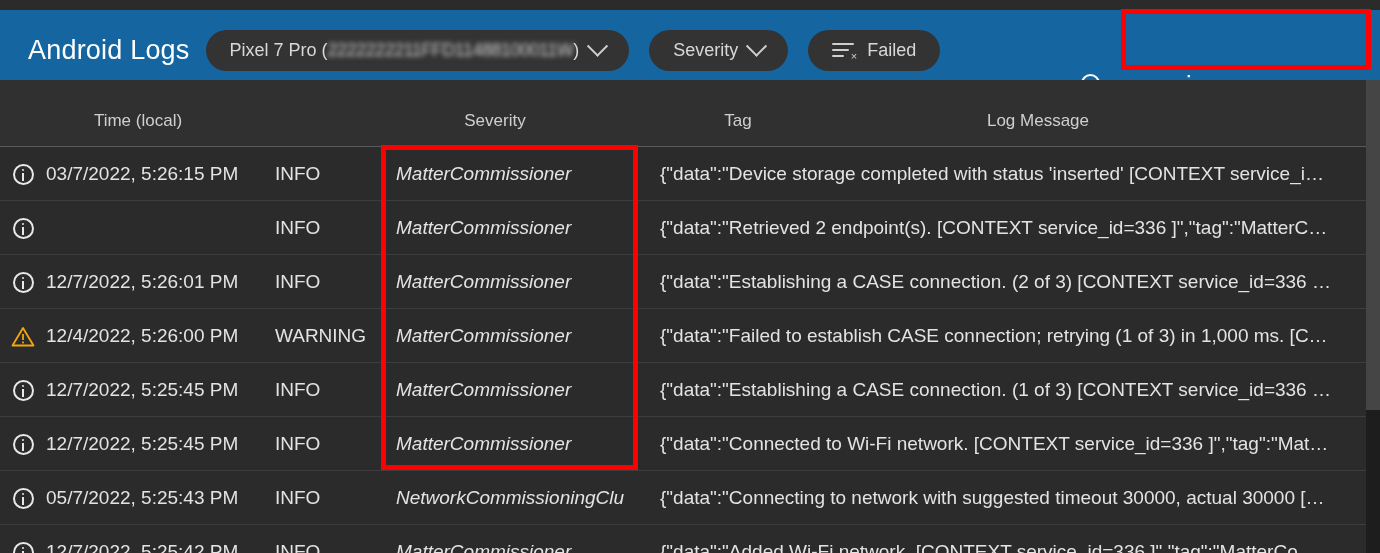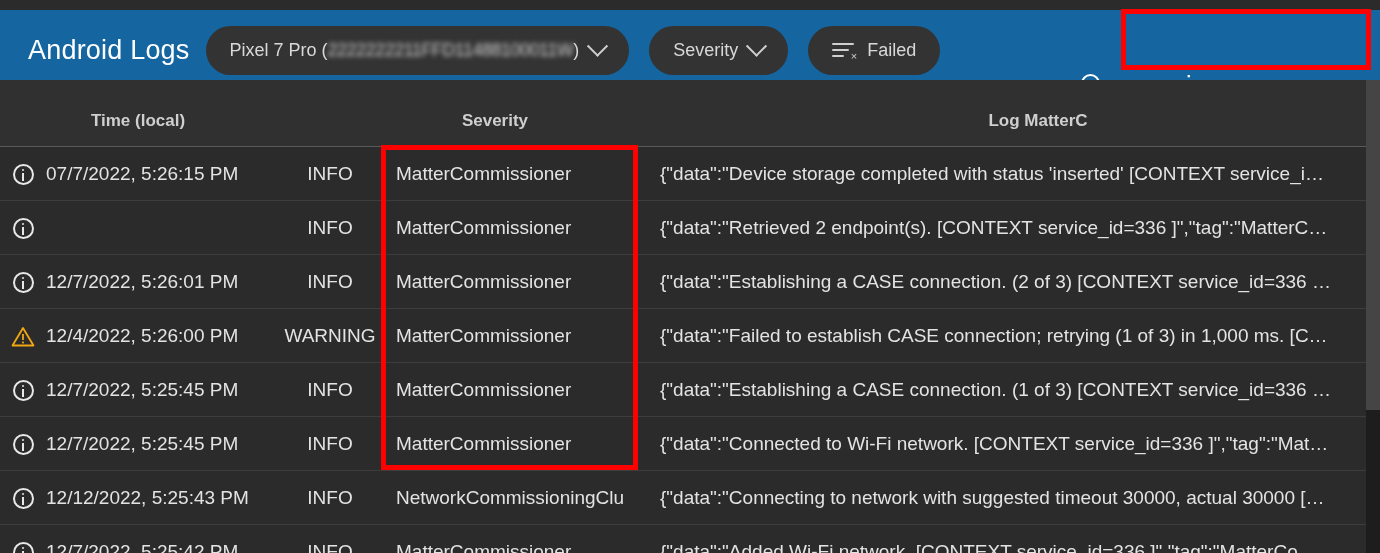--- a/index.html
+++ b/index.html
@@ -34,21 +34,21 @@
 
   .app-title {
     color: #ffffff;
     font-size: 27px;
     font-weight: 400;
     letter-spacing: 0.2px;
     white-space: nowrap;
   }
 
   .chip {
-    height: 49px;
+    height: 41px;
     border-radius: 26px;
     background: #333333;
     color: #d8d8d8;
     display: inline-flex;
     align-items: center;
     justify-content: center;
     gap: 11px;
     padding: 0 24px;
     font-size: 18px;
     white-space: nowrap;
@@ -185,21 +185,21 @@
   }
   .thead .th {
     position: absolute;
     top: 0;
     height: 82px;
     display: flex;
     align-items: center;
     justify-content: center;
     color: #cfcfcf;
     font-size: 17px;
-    font-weight: bold;
+    font-weight: normal;
     white-space: nowrap;
   }
   .th-time { left: 40px;  width: 196px; }
   .th-sev  { left: 396px; width: 198px; }
   .th-tag  { left: 660px; width: 156px; }
   .th-msg  { left: 900px; width: 276px; }
 
   .row {
     position: relative;
     height: 54px;
@@ -211,22 +211,22 @@
   }
   .row > * {
     position: absolute;
     top: 0;
     height: 54px;
     display: flex;
     align-items: center;
   }
   .cell-icon { left: 8px;  width: 30px; justify-content: center; }
   .cell-time { left: 46px; width: 220px; }
-  .cell-sev  { left: 275px; width: 110px; justify-content: center; }
-  .cell-tag  { left: 396px; width: 240px; overflow: hidden; }
+  .cell-sev  { left: 275px; width: 110px; }
+  .cell-tag  { left: 396px; width: 240px; overflow: hidden; font-style: italic; }
   .cell-msg  { left: 660px; width: 700px; overflow: hidden; }
 
   .cell-msg span, .cell-tag span {
     overflow: hidden;
     text-overflow: ellipsis;
     white-space: nowrap;
     display: block;
     width: 100%;
   }
 
@@ -321,30 +321,31 @@
     </div>
   </div>
 
   <div class="redbox redbox-search"></div>
 
   <div class="table">
 
     <div class="thead">
       <div class="th th-time">Time (local)</div>
       <div class="th th-sev">Severity</div>
-      <div class="th th-msg">Log MatterC</div>
+      <div class="th th-tag">Tag</div>
+      <div class="th th-msg">Log Message</div>
     </div>
 
     <div id="tbody">
         <div class="row">
           <div class="cell-icon">
             <span class="ic-info"></span>
           </div>
           <div class="cell-time">
-            <span>07/7/2022, 5:26:15 PM</span>
+            <span>03/7/2022, 5:26:15 PM</span>
           </div>
           <div class="cell-sev">
             <span>INFO</span>
           </div>
           <div class="cell-tag">
             <span>MatterCommissioner</span>
           </div>
           <div class="cell-msg">
             <span>{"data":"Device storage completed with status 'inserted' [CONTEXT service_i…</span>
           </div>
@@ -435,21 +436,21 @@
           </div>
           <div class="cell-msg">
             <span>{"data":"Connected to Wi-Fi network. [CONTEXT service_id=336 ]","tag":"Mat…</span>
           </div>
         </div>
         <div class="row">
           <div class="cell-icon">
             <span class="ic-info"></span>
           </div>
           <div class="cell-time">
-            <span>12/12/2022, 5:25:43 PM</span>
+            <span>05/7/2022, 5:25:43 PM</span>
           </div>
           <div class="cell-sev">
             <span>INFO</span>
           </div>
           <div class="cell-tag">
             <span>NetworkCommissioningClu</span>
           </div>
           <div class="cell-msg">
             <span>{"data":"Connecting to network with suggested timeout 30000, actual 30000 […</span>
           </div>

